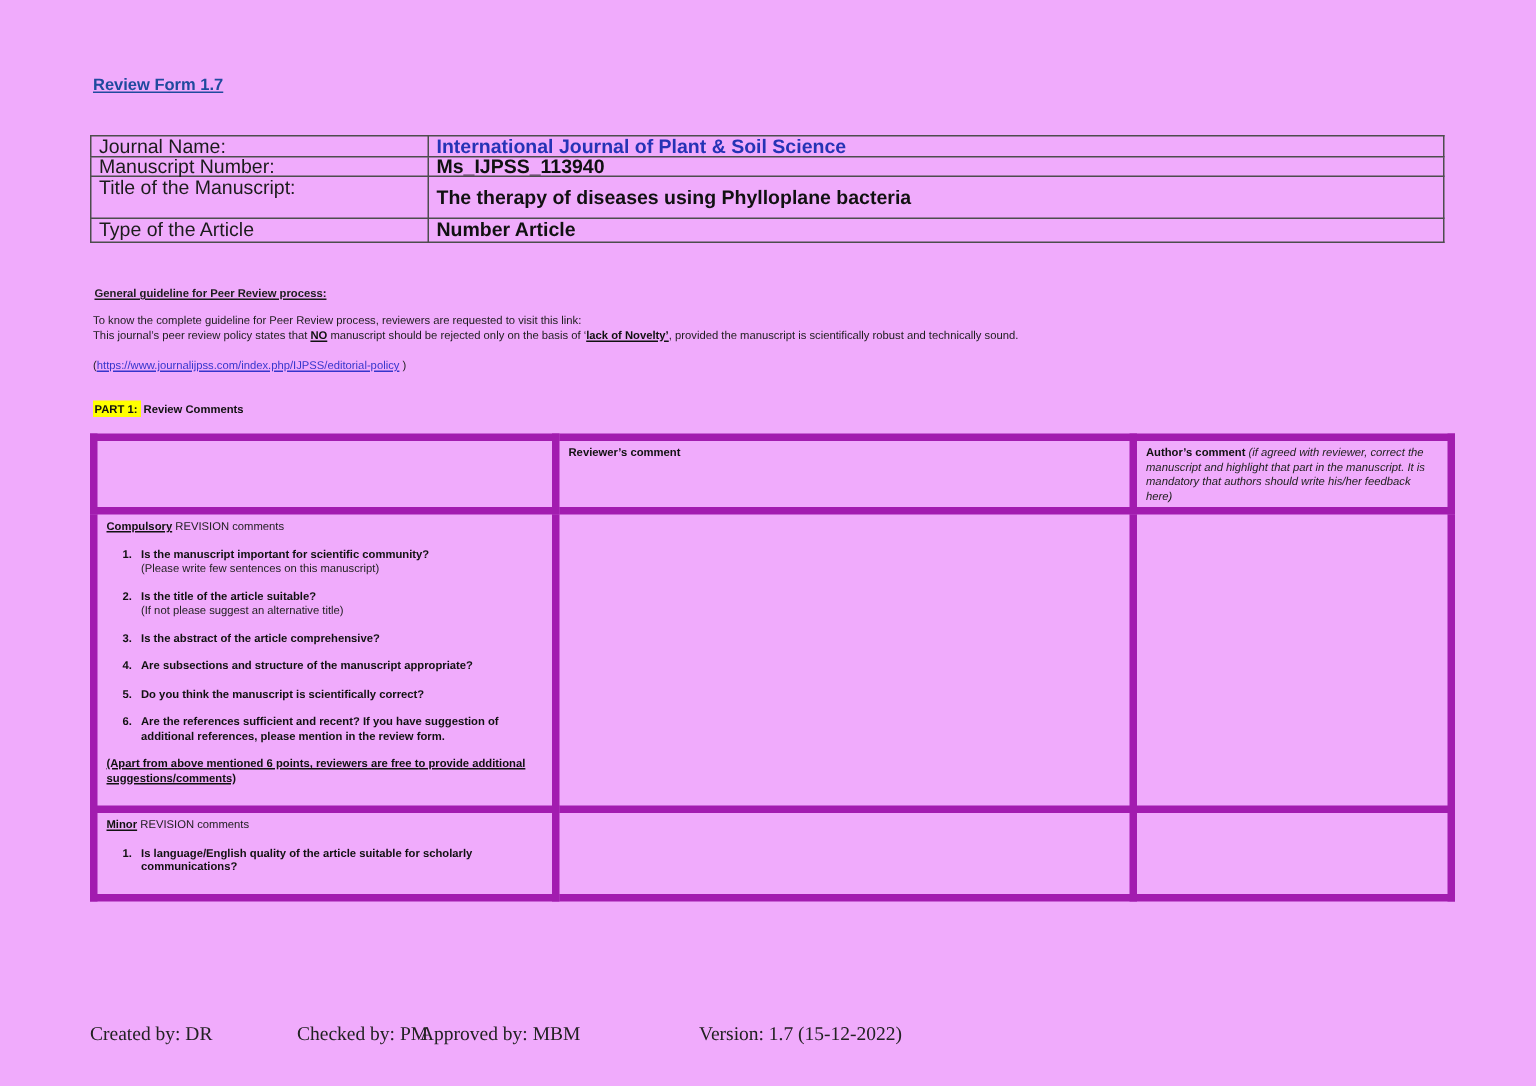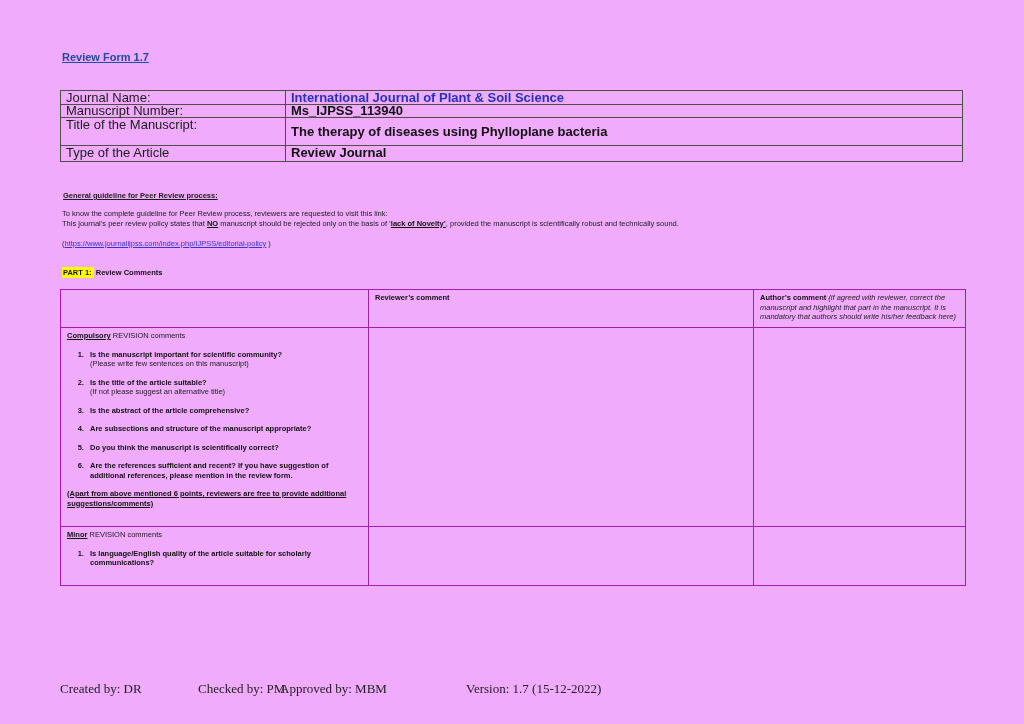--- a/index.html
+++ b/index.html
@@ -70,21 +70,21 @@
   .hl { background: #ffff00; padding: 1px 2px 1px 1px; }
   
   .review-table {
     position: absolute;
     left: 60px; top: 289px;
     width: 905px;
     border-collapse: collapse;
     table-layout: fixed;
   }
   .review-table td {
-    border: 1px solid #a21caf;
+    border: 5px solid #a21caf;
     vertical-align: top;
     padding: 3px 6px 3px 6px;
     font-size: 7.5px;
     line-height: 9.5px;
   }
   .review-table .hdr { height: 38px; }
   .review-table .row-compulsory { height: 199px; }
   .review-table .row-minor { height: 59px; }
   .review-table .row-optional { height: 35px; }
   .hdr-bold { font-weight: bold; color: #111; }
@@ -133,21 +133,21 @@
     <tr class="r2">
       <td class="lbl">Manuscript Number:</td>
       <td class="val">Ms_IJPSS_113940</td>
     </tr>
     <tr class="r3">
       <td class="lbl">Title of the Manuscript:</td>
       <td class="val vmid">The therapy of diseases using Phylloplane bacteria</td>
     </tr>
     <tr class="r4">
       <td class="lbl">Type of the Article</td>
-      <td class="val">Review Journal</td>
+      <td class="val">Number Article</td>
     </tr>
   </tbody>
     </table>
 
   <div class="guide-head">General guideline for Peer Review process:</div>
 
   <div class="guide-para">
     <div>To know the complete guideline for Peer Review process, reviewers are requested to visit this link:</div>
     <div><span>This journal’s peer review policy states that </span><span class="b-u">NO</span><span> manuscript should be rejected only on the basis of ‘</span><span class="b-u">lack of Novelty’</span><span>, provided the manuscript is scientifically robust and technically sound.</span></div>
   </div>

